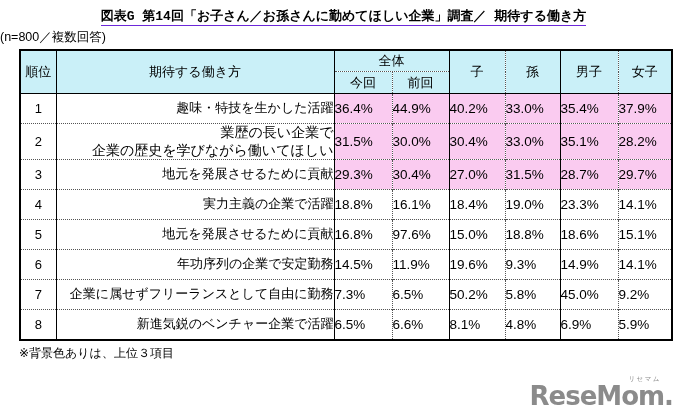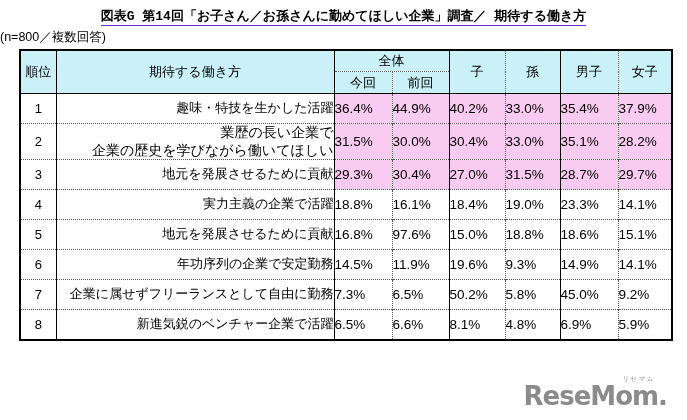--- a/index.html
+++ b/index.html
@@ -33,21 +33,21 @@
   tbody tr.tall td{height:32px;}
   td.rank{text-align:center;}
   td.label{text-align:right;padding-left:5px;white-space:pre-line;line-height:1.25;}
   td.label.small{font-size:14px;}
   td.val{text-align:left;padding-right:7px;font-size:13.5px;}
   td.hl{background:var(--highlight-bg);}
 
   .footnotes{display:flex;justify-content:space-between;width:652px;margin:4px 0 0 19px;
              font-size:12px;}
 
-  .logo{position:absolute;right:20px;bottom:9px;color:var(--logo-gray);}
+  .logo{position:absolute;right:14px;bottom:9px;color:var(--logo-gray);}
   .logo-text{font-family:"DejaVu Sans",sans-serif;font-weight:bold;font-size:26px;
              letter-spacing:-1px;}
   .logo-ruby{position:absolute;top:-6px;right:12px;font-size:6.5px;letter-spacing:1.5px;
              color:var(--logo-gray);}
 </style>
 </head>
 <body>
 
 <div class="page">
 
@@ -162,20 +162,21 @@
         <td class="val vr-s">6.6%</td>
         <td class="val vr-d">8.1%</td>
         <td class="val vr-s">4.8%</td>
         <td class="val vr-d">6.9%</td>
         <td class="val">5.9%</td>
       </tr>
     </tbody>
   </table>
 
   <div class="footnotes">
+    <span>※背景色ありは、上位３項目</span>
   </div>
 
   <div class="logo">
     <span class="logo-ruby">リセマム</span>
     <span class="logo-text">ReseMom.</span>
   </div>
 
 </div>
 
 </body></html>

